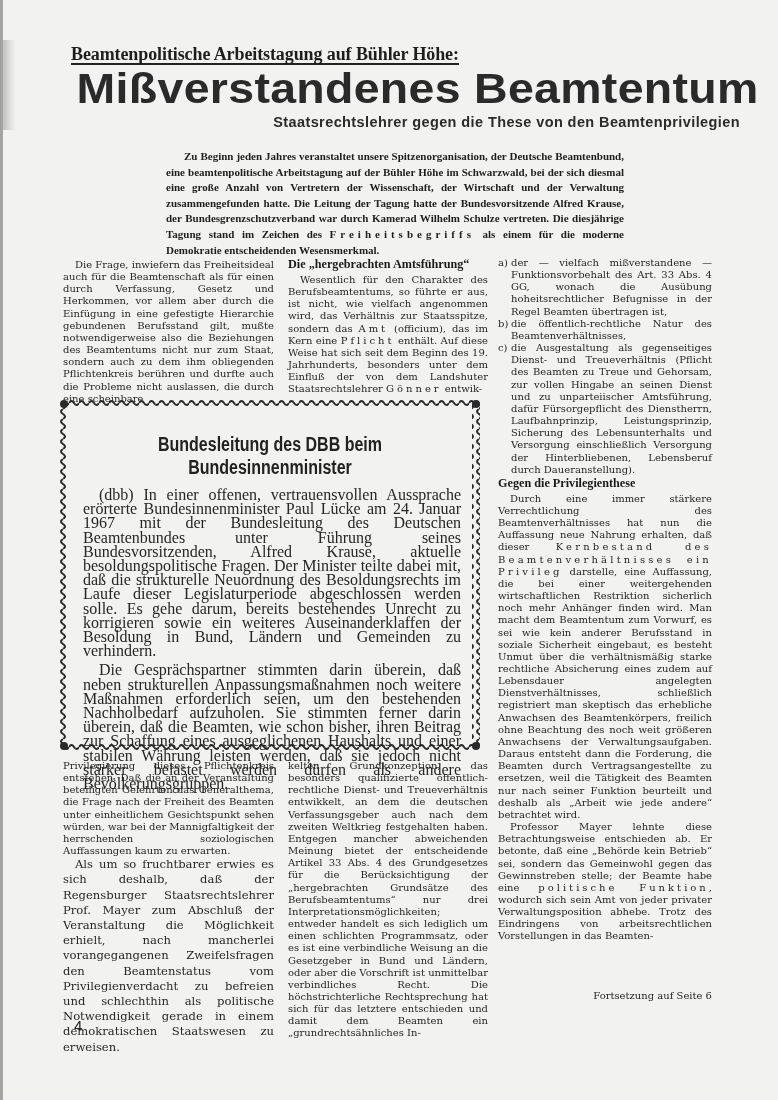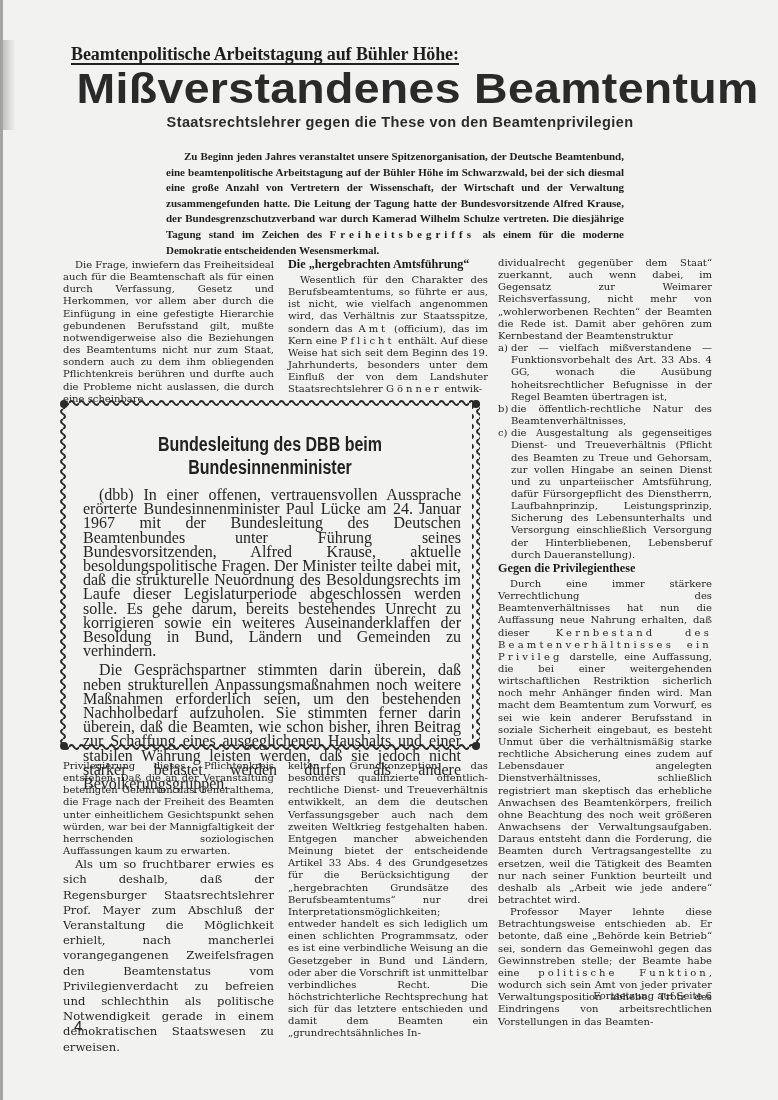--- a/index.html
+++ b/index.html
@@ -24,21 +24,21 @@
     letter-spacing: -0.1px;
   }
   .headline {
     position: absolute; left: 72px; top: 64px; width: 640px;
     font-family: "Liberation Sans", sans-serif; font-weight: bold;
     font-size: 43px; line-height: 48px; letter-spacing: 0.3px; color: #2a2a2a;
     text-align: center; transform: scaleX(1.08); transform-origin: left top;
     white-space: nowrap;
   }
   .subhead {
-    position: absolute; left: 60px; top: 114px; width: 680px; text-align: center;
+    position: absolute; left: 60px; top: 114px; width: 680px; text-align: right;
     font-family: "Liberation Sans", sans-serif; font-weight: bold;
     font-size: 14.5px; color: #2b2b2b; letter-spacing: 0.4px;
   }
   .lead {
     position: absolute; left: 166px; top: 149px; width: 458px;
     font-family: "Liberation Serif", serif; font-weight: bold;
     font-size: 11px; line-height: 15.6px; text-align: justify;
     text-indent: 18px;
   }
   .spaced { letter-spacing: 4px; }
@@ -104,21 +104,20 @@
 <div class="col" style="left:63px; top:259px; width:211px;">
   <p>Die Frage, inwiefern das Freiheitsideal auch für die Beamtenschaft als für einen durch Verfassung, Gesetz und Herkommen, vor allem aber durch die Einfügung in eine gefestigte Hierarchie gebundenen Berufsstand gilt, mußte notwendigerweise also die Beziehungen des Beamtentums nicht nur zum Staat, sondern auch zu dem ihm obliegenden Pflichtenkreis berühren und durfte auch die Probleme nicht auslassen, die durch eine scheinbare</p>
 </div>
 
 <div class="col" style="left:288px; top:257px; width:200px;">
   <h3>Die „hergebrachten Amtsführung“</h3>
   <p><span>Wesentlich für den Charakter des Berufsbeamtentums, so führte er aus, ist nicht, wie vielfach angenommen wird, das Verhältnis zur Staatsspitze, sondern das </span><span class="spaced" style="letter-spacing:3px">Amt</span><span> (officium), das im Kern eine </span><span class="spaced" style="letter-spacing:3px">Pflicht</span><span> enthält. Auf diese Weise hat sich seit dem Beginn des 19. Jahrhunderts, besonders unter dem Einfluß der von dem Landshuter Staatsrechtslehrer </span><span class="spaced" style="letter-spacing:3px">Gönner</span><span> entwik-</span></p>
 </div>
 
 <div class="col" style="left:498px; top:257px; width:214px;">
-  <p class="noind">dividualrecht gegenüber dem Staat“ zuerkannt, auch wenn dabei, im Gegensatz zur Weimarer Reichsverfassung, nicht mehr von „wohlerworbenen Rechten“ der Beamten die Rede ist. Damit aber gehören zum Kernbestand der Beamtenstruktur</p>
   <div class="list-item">
       <span class="mk">a)</span>
       <span class="tx">der — vielfach mißverstandene — Funktionsvorbehalt des Art. 33 Abs. 4 GG, wonach die Ausübung hoheitsrechtlicher Befugnisse in der Regel Beamten übertragen ist,</span>
     </div>
   <div class="list-item">
       <span class="mk">b)</span>
       <span class="tx">die öffentlich-rechtliche Natur des Beamtenverhältnisses,</span>
     </div>
   <div class="list-item">
       <span class="mk">c)</span>

